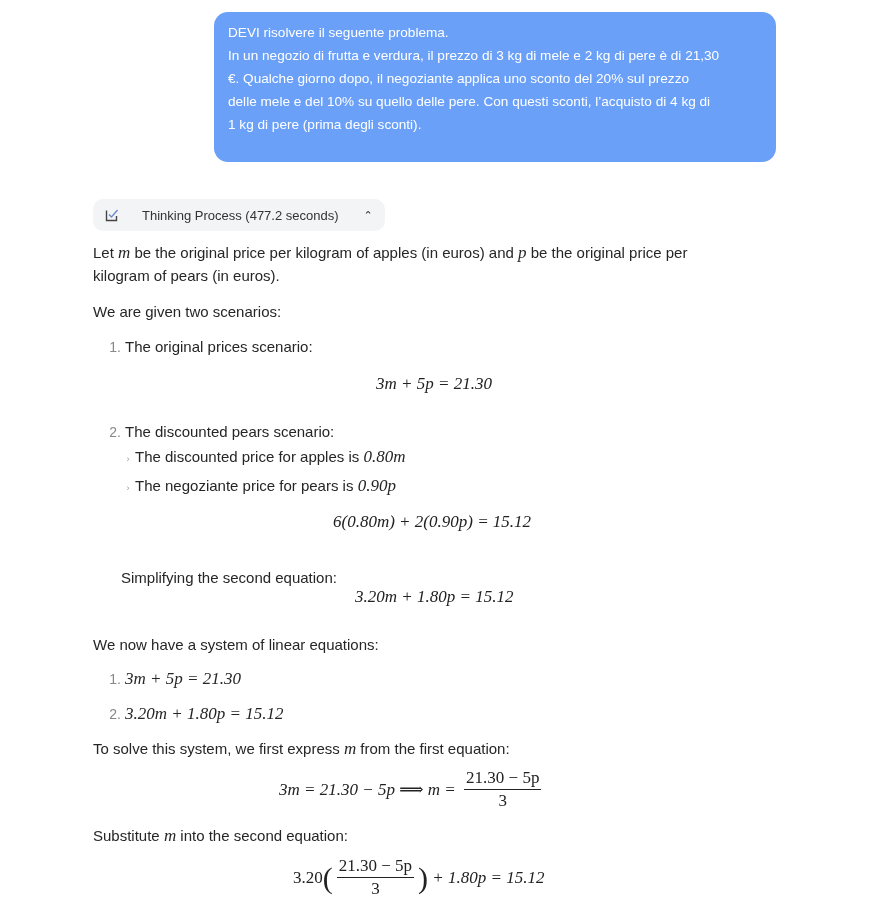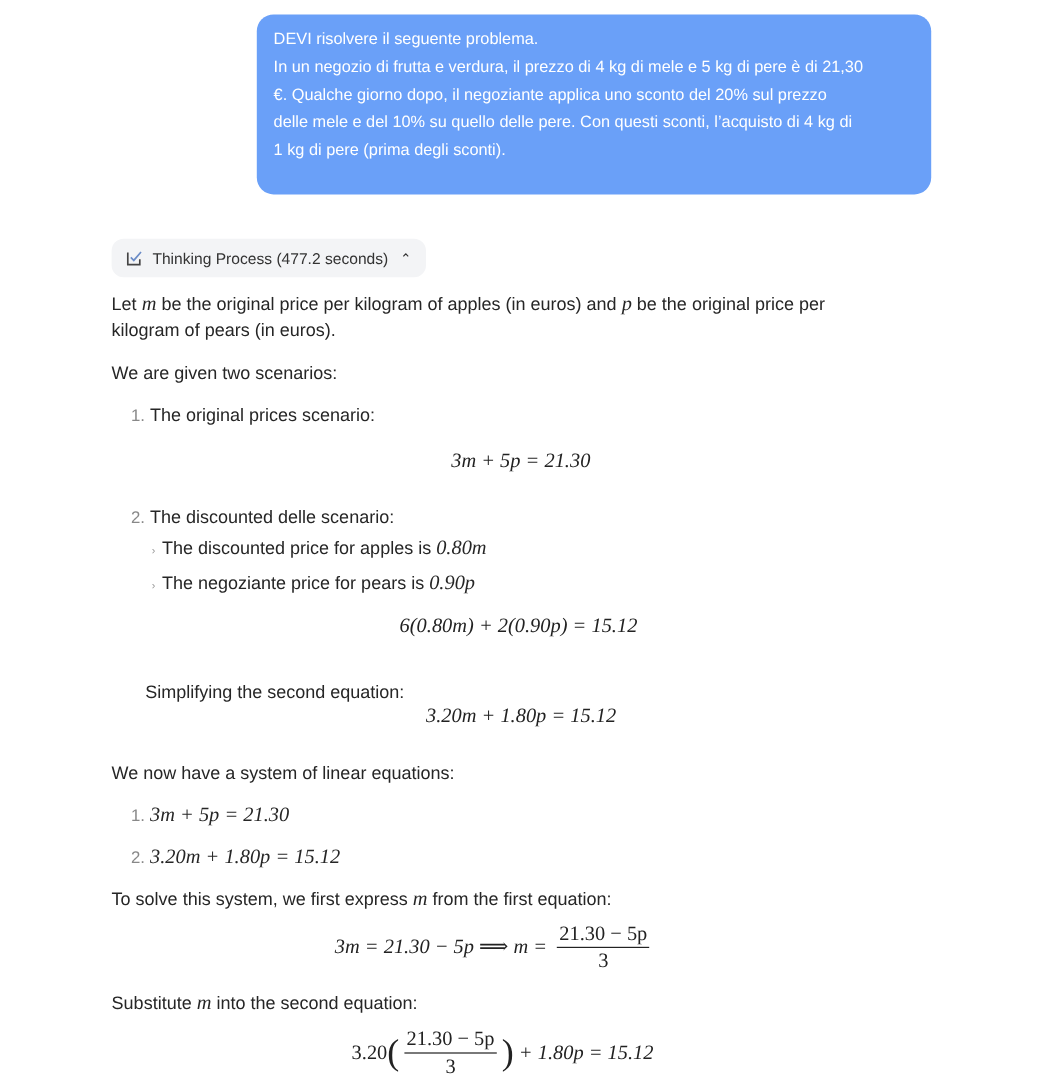--- a/index.html
+++ b/index.html
@@ -9,21 +9,21 @@
     color: #1f1f1f;
   }
   .user-bubble {
     position: absolute; left: 193px; top: 12px; width: 562px; height: 150px;
     box-sizing: border-box; background: #6aa0f8; border-radius: 14px;
     padding: 9px 14px 0 14px; color: #ffffff; font-size: 13.6px; line-height: 23px; margin-left: 21px;
   }
   .user-bubble .line { white-space: nowrap; }
   .thinking-pill {
     position: absolute; left: 93px; top: 199px; height: 32px;
-    display: flex; align-items: center; gap: 8px; padding: 0 12px 0 12px;
+    display: flex; align-items: center; gap: 23px; padding: 0 12px 0 12px;
     background: #f3f4f6; border-radius: 10px; font-size: 13px; color: #333;
     cursor: pointer;
   }
   .thinking-pill .icon { width: 14px; height: 14px; position: relative; }
   .thinking-pill .icon svg { display: block; }
   .chev { font-size: 11px; color: #333; margin-left: 2px; }
   .content { position: absolute; left: 93px; top: 240px; width: 660px; font-size: 15px; color: #262626; }
   .p { position: absolute; left: 0; white-space: nowrap; text-align: center; }
   .math { font-family: "Liberation Serif", "DejaVu Serif", serif; font-size: 17px; }
   .disp { position: absolute; white-space: nowrap; font-family: "Liberation Serif", "DejaVu Serif", serif; font-size: 17px; color: #222; }
@@ -32,21 +32,21 @@
   .frac { display: inline-block; vertical-align: middle; text-align: center; margin: 0 4px; }
   .frac .top { display: block; border-bottom: 1px solid #222; padding: 0 2px 1px 2px; text-align: right; }
   .frac .bot { display: block; padding-top: 1px; }
   .paren { font-size: 30px; vertical-align: middle; font-weight: 200; }
 </style>
 </head>
 <body>
 
 <div class="user-bubble">
   <div class="line">DEVI risolvere il seguente problema.</div>
-  <div class="line">In un negozio di frutta e verdura, il prezzo di 4 kg di mele e 5 kg di pere è di 21,30</div>
+  <div class="line">In un negozio di frutta e verdura, il prezzo di 3 kg di mele e 2 kg di pere è di 21,30</div>
   <div class="line">€. Qualche giorno dopo, il negoziante applica uno sconto del 20% sul prezzo</div>
   <div class="line">delle mele e del 10% su quello delle pere. Con questi sconti, l’acquisto di 4 kg di</div>
   <div class="line">1 kg di pere (prima degli sconti).</div>
 </div>
 
 <div class="thinking-pill">
   <span class="icon">
     <svg width="14" height="14" viewBox="0 0 14 14">
         <path d="M1.5 2.5 V12.5 H11.5 V8" fill="none" stroke="#444" stroke-width="1.4"></path>
         <path d="M4 6.5 L6.5 9 L12.5 2" fill="none" stroke="#6b8cc7" stroke-width="1.4"></path>
@@ -62,21 +62,21 @@
   </div>
   <div class="p" style="top:27px">kilogram of pears (in euros).</div>
   <div class="p" style="top:63px">We are given two scenarios:</div>
 
   <div class="p" style="top:98px; left:12px">
     <span class="num">1.</span><span>The original prices scenario:</span>
   </div>
   <div class="disp" style="top:134px; left:283px"><i>3m + 5p = 21.30</i></div>
 
   <div class="p" style="top:183px; left:12px">
-    <span class="num">2.</span><span>The discounted delle scenario:</span>
+    <span class="num">2.</span><span>The discounted pears scenario:</span>
   </div>
   <div class="p" style="top:207px; left:28px">
     <span class="bullet">›</span><span>The discounted price for apples is </span><i class="math">0.80m</i>
   </div>
   <div class="p" style="top:236px; left:28px">
     <span class="bullet">›</span><span>The negoziante price for pears is </span><i class="math">0.90p</i>
   </div>
   <div class="disp" style="top:272px; left:240px"><i>6(0.80m) + 2(0.90p) = 15.12</i></div>
   <div class="p" style="top:329px; left:28px">Simplifying the second equation:</div>
   <div class="disp" style="top:347px; left:262px"><i>3.20m + 1.80p = 15.12</i></div>

